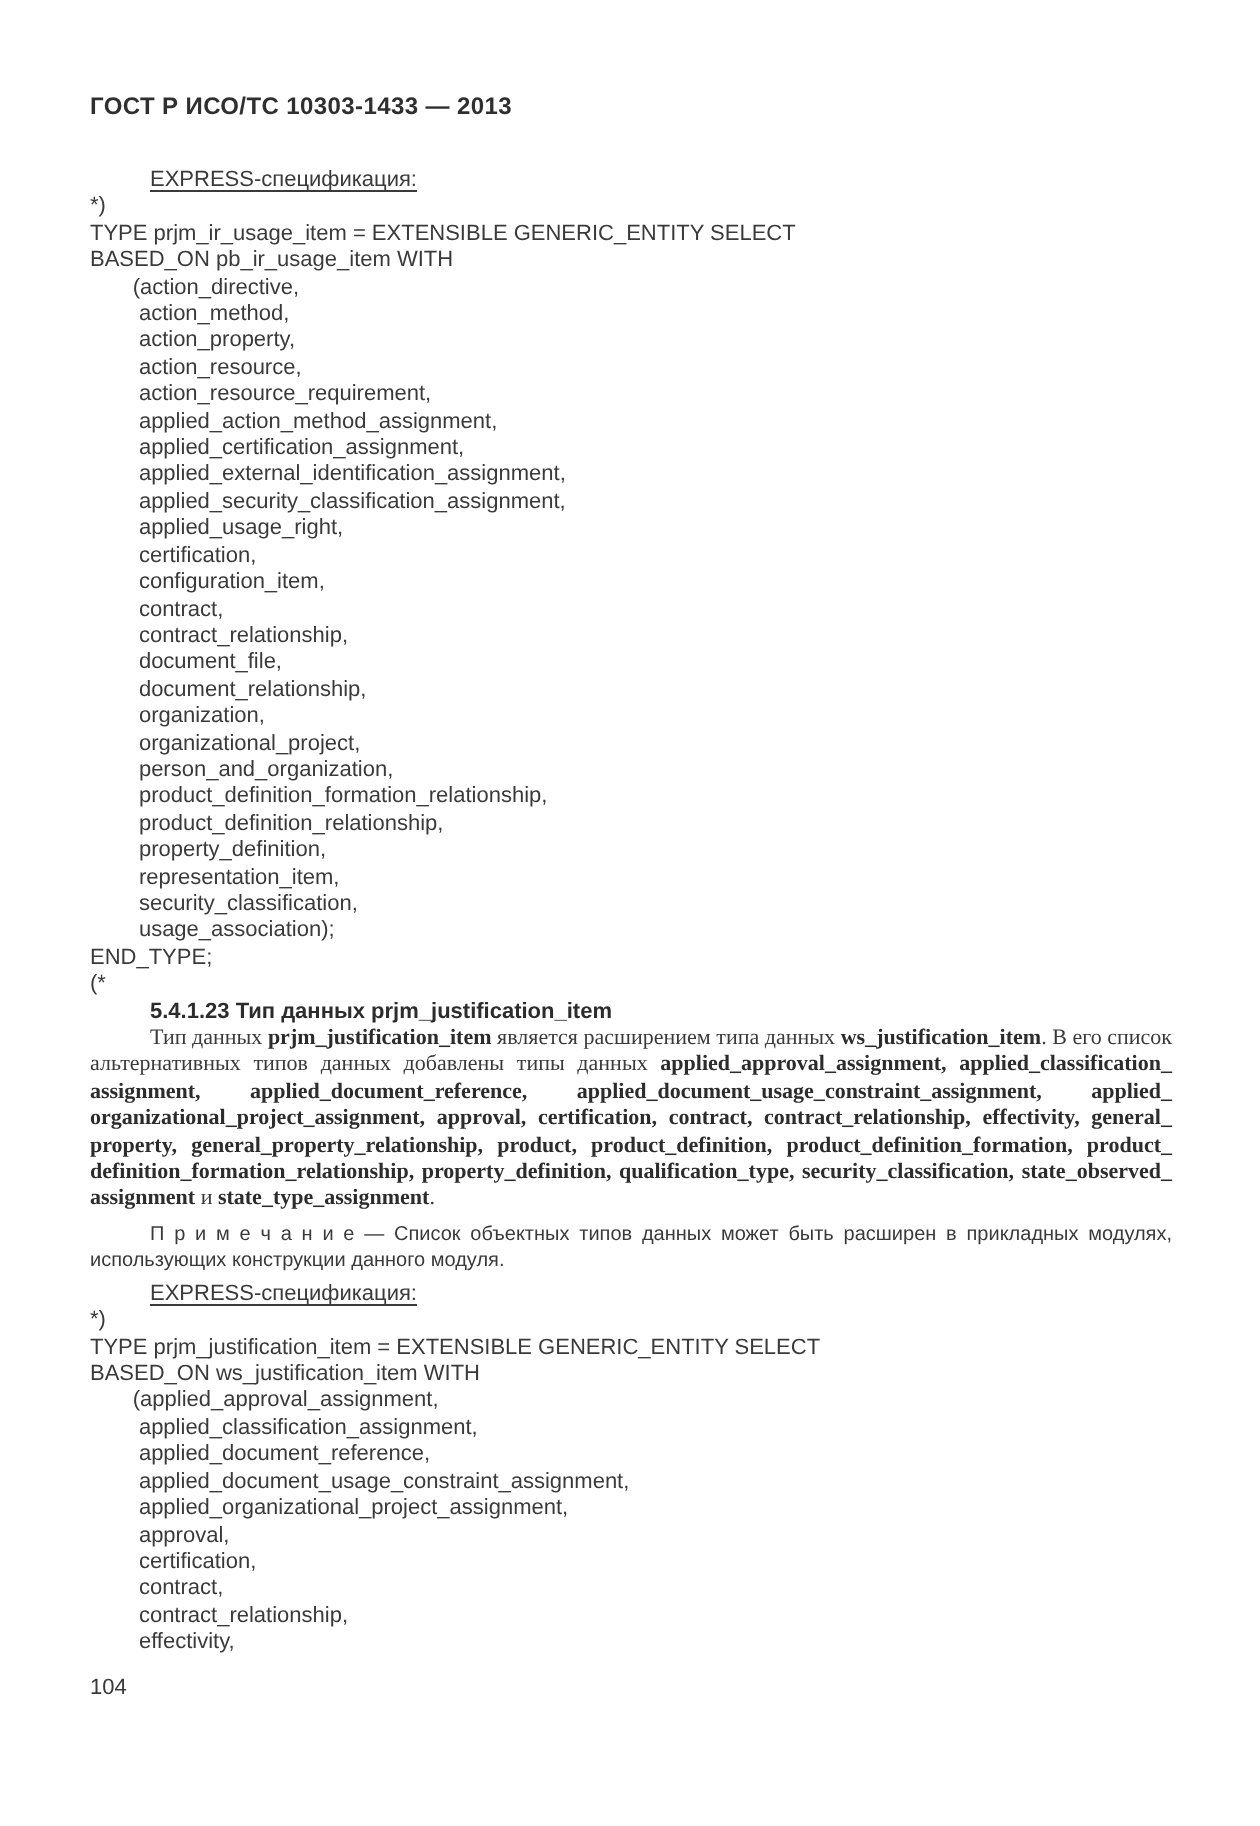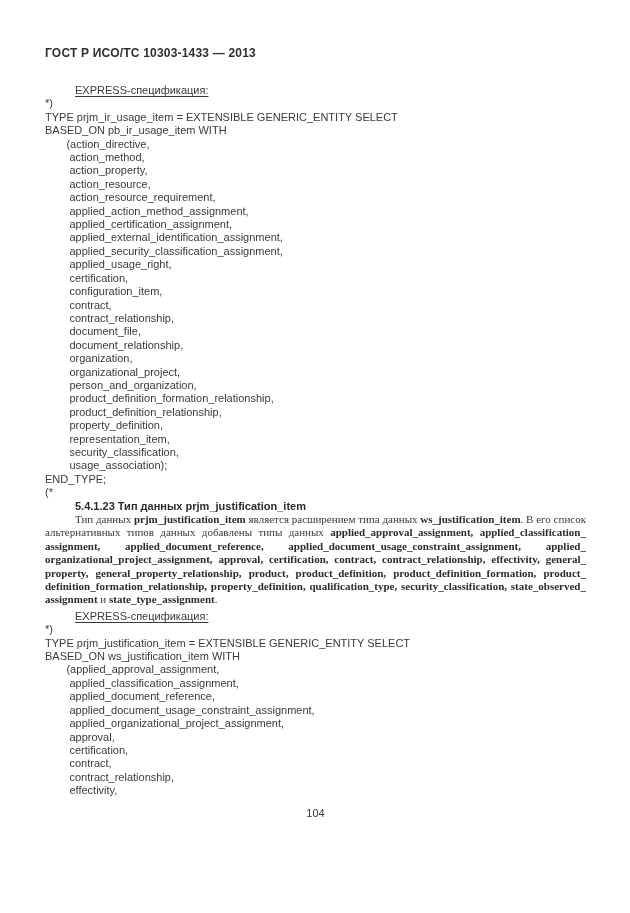--- a/index.html
+++ b/index.html
@@ -68,40 +68,40 @@
   .note {
     margin: 4px 0 0 0;
     font-size: 10px;
     line-height: 13.5px;
     text-indent: 30px;
     text-align: justify;
   }
   .page-number {
     margin-top: 9px;
     font-size: 11px;
-    text-align: center;
   }
 </style>
 </head>
 <body>
 
 <div class="page">
 
   <div class="doc-header">ГОСТ Р ИСО/ТС 10303-1433 — 2013</div>
 
   <p class="express-label mt24">
     <span class="u">EXPRESS-спецификация:</span>
   </p>
 
   <div class="code"><div>*)</div><div>TYPE prjm_ir_usage_item = EXTENSIBLE GENERIC_ENTITY SELECT</div><div>BASED_ON pb_ir_usage_item WITH</div><div>       (action_directive,</div><div>        action_method,</div><div>        action_property,</div><div>        action_resource,</div><div>        action_resource_requirement,</div><div>        applied_action_method_assignment,</div><div>        applied_certification_assignment,</div><div>        applied_external_identification_assignment,</div><div>        applied_security_classification_assignment,</div><div>        applied_usage_right,</div><div>        certification,</div><div>        configuration_item,</div><div>        contract,</div><div>        contract_relationship,</div><div>        document_file,</div><div>        document_relationship,</div><div>        organization,</div><div>        organizational_project,</div><div>        person_and_organization,</div><div>        product_definition_formation_relationship,</div><div>        product_definition_relationship,</div><div>        property_definition,</div><div>        representation_item,</div><div>        security_classification,</div><div>        usage_association);</div><div>END_TYPE;</div><div>(*</div></div>
 
   <p class="heading"><b>5.4.1.23 Тип данных </b><b>prjm_<wbr>justification_<wbr>item</b></p>
 
   <p class="para"><span>Тип данных </span><b>prjm_<wbr>justification_<wbr>item</b><span> является расширением типа данных </span><b>ws_<wbr>justification_<wbr>item</b><span>. В его список альтернативных типов данных добавлены типы данных </span><b>applied_<wbr>approval_<wbr>assignment, applied_<wbr>classification_<wbr>assignment, applied_<wbr>document_<wbr>reference, applied_<wbr>document_<wbr>usage_<wbr>constraint_<wbr>assignment, applied_<wbr>organizational_<wbr>project_<wbr>assignment, approval, certification, contract, contract_<wbr>relationship, effectivity, general_<wbr>property, general_<wbr>property_<wbr>relationship, product, product_<wbr>definition, product_<wbr>definition_<wbr>formation, product_<wbr>definition_<wbr>formation_<wbr>relationship, property_<wbr>definition, qualification_<wbr>type, security_<wbr>classification, state_<wbr>observed_<wbr>assignment</b><span> и </span><b>state_<wbr>type_<wbr>assignment</b><span>.</span></p>
 
+  <p class="note">П р и м е ч а н и е — Список объектных типов данных может быть расширен в прикладных модулях, использующих конструкции данного модуля.</p>
 
   <p class="express-label mt3">
     <span class="u">EXPRESS-спецификация:</span>
   </p>
 
   <div class="code"><div>*)</div><div>TYPE prjm_justification_item = EXTENSIBLE GENERIC_ENTITY SELECT</div><div>BASED_ON ws_justification_item WITH</div><div>       (applied_approval_assignment,</div><div>        applied_classification_assignment,</div><div>        applied_document_reference,</div><div>        applied_document_usage_constraint_assignment,</div><div>        applied_organizational_project_assignment,</div><div>        approval,</div><div>        certification,</div><div>        contract,</div><div>        contract_relationship,</div><div>        effectivity,</div></div>
 
   <div class="page-number">104</div>
 
 </div>

